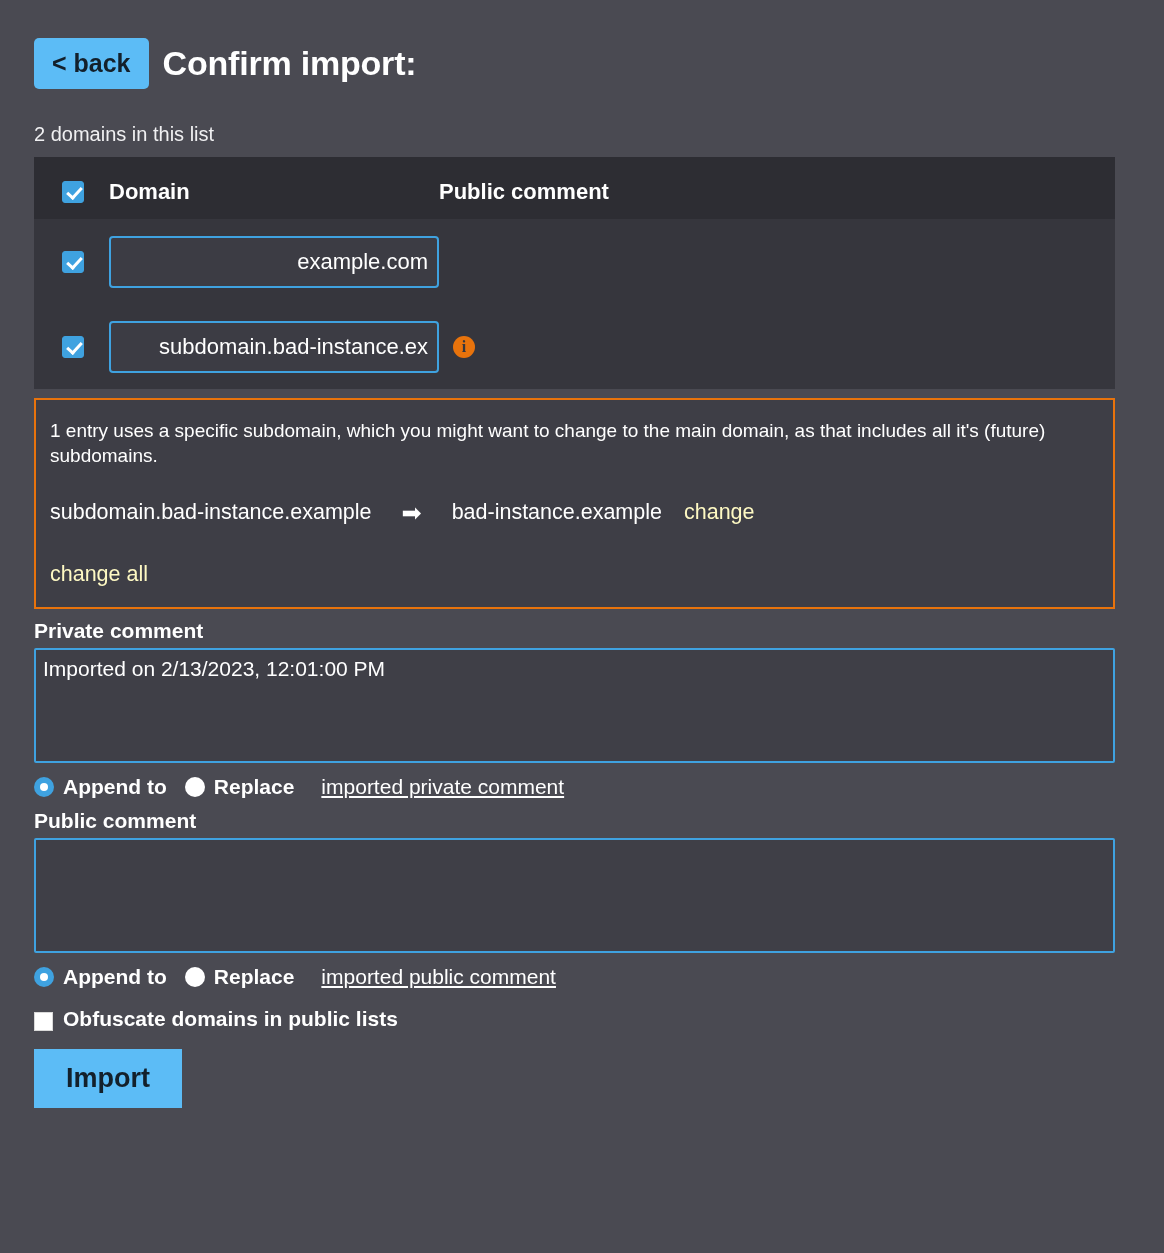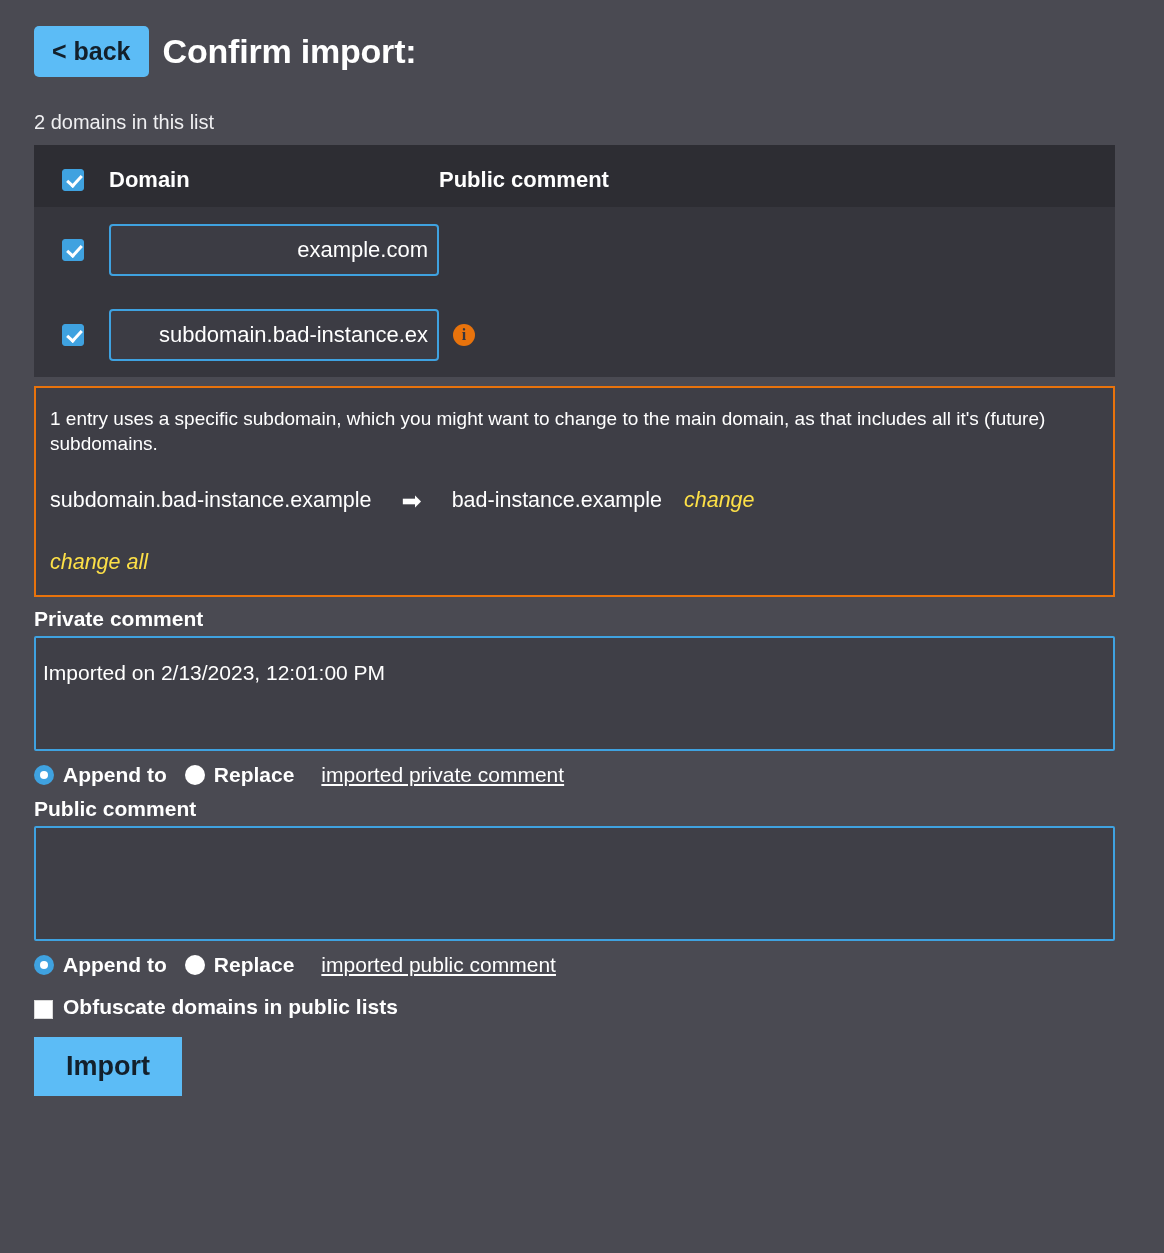--- a/index.html
+++ b/index.html
@@ -17,20 +17,21 @@
   }
   .page {
     padding: 26px 34px 0 34px;
   }
   
   .header-row {
     display: flex;
     align-items: center;
     gap: 14px;
     margin-bottom: 34px;
+    margin-top: 12px;
   }
   .back-button {
     background: #5cbcf6;
     color: #13202b;
     border: none;
     border-radius: 5px;
     font-size: 25px;
     font-weight: bold;
     font-family: "Liberation Sans", sans-serif;
     padding: 13px 18px;
@@ -146,42 +147,41 @@
     align-items: center;
     gap: 22px;
     font-size: 21.5px;
     margin-bottom: 35px;
   }
   .arrow-glyph {
     font-size: 24px;
     padding: 0 8px;
   }
   .link {
-    color: #fde047;
+    color: #fef9c3;
     cursor: pointer;
     font-size: 21.5px;
-    font-style: italic;
   }
   
   .field-label {
     font-size: 21px;
     font-weight: bold;
     margin: 10px 0 5px 0;
   }
   textarea.comment {
     display: block;
     width: 1081px;
     height: 115px;
     background: #3f3f47;
     border: 2px solid #3fa2e0;
     border-radius: 2px;
     color: #ffffff;
     font-size: 21px;
     font-family: "Liberation Sans", sans-serif;
-    padding: 21px 7px;
+    padding: 5px 7px;
     resize: none;
     outline: none;
     line-height: 1.35;
   }
   .radio-row {
     display: flex;
     align-items: center;
     gap: 0;
     margin: 12px 0 0 0;
     font-size: 21px;

